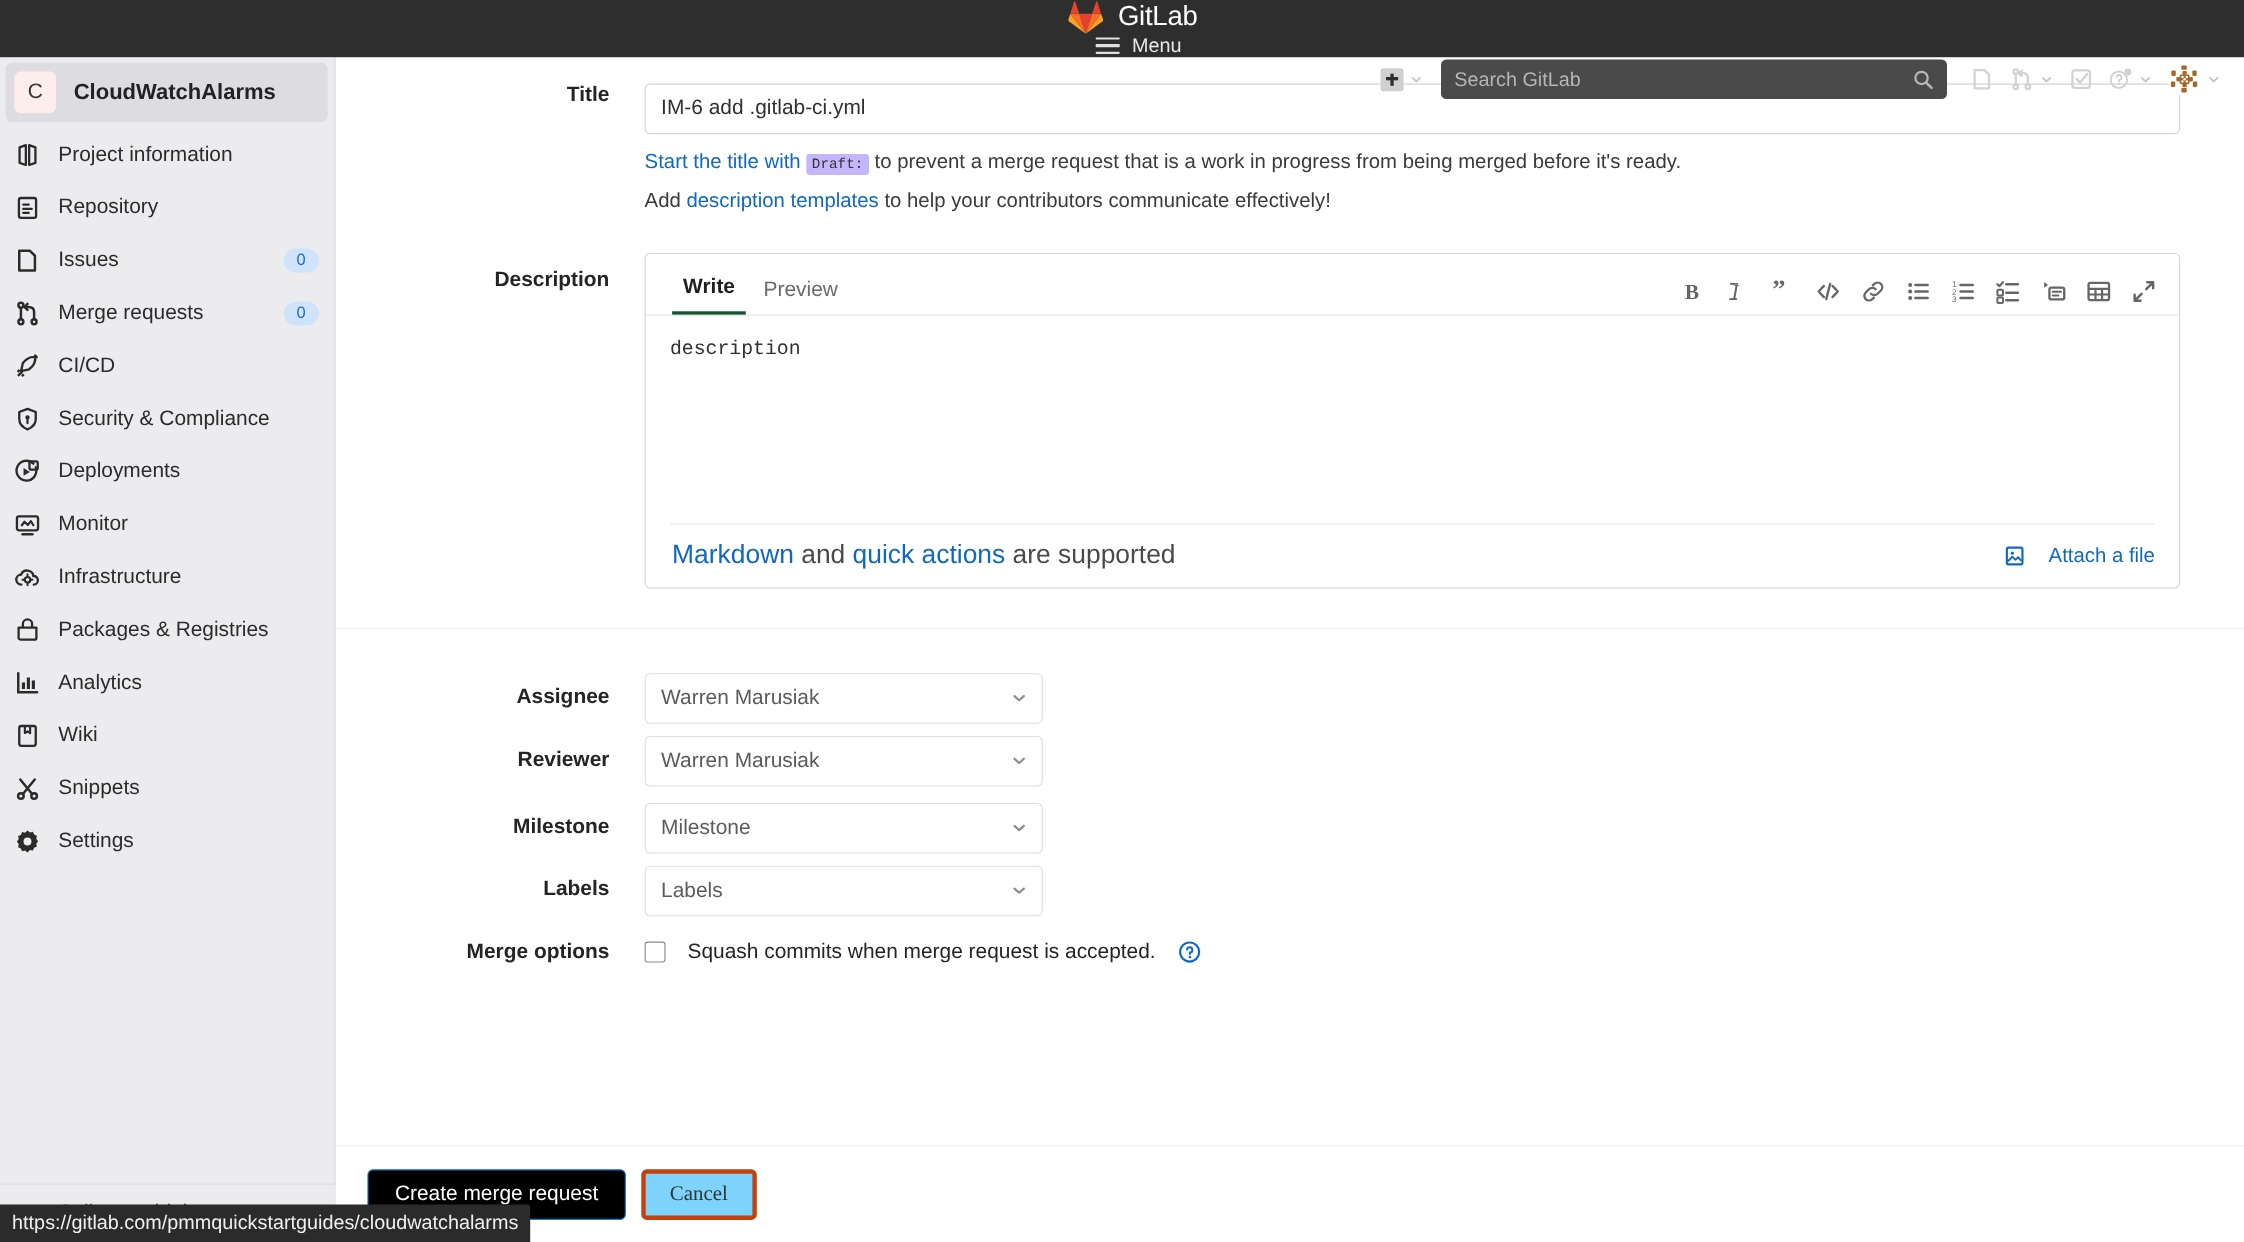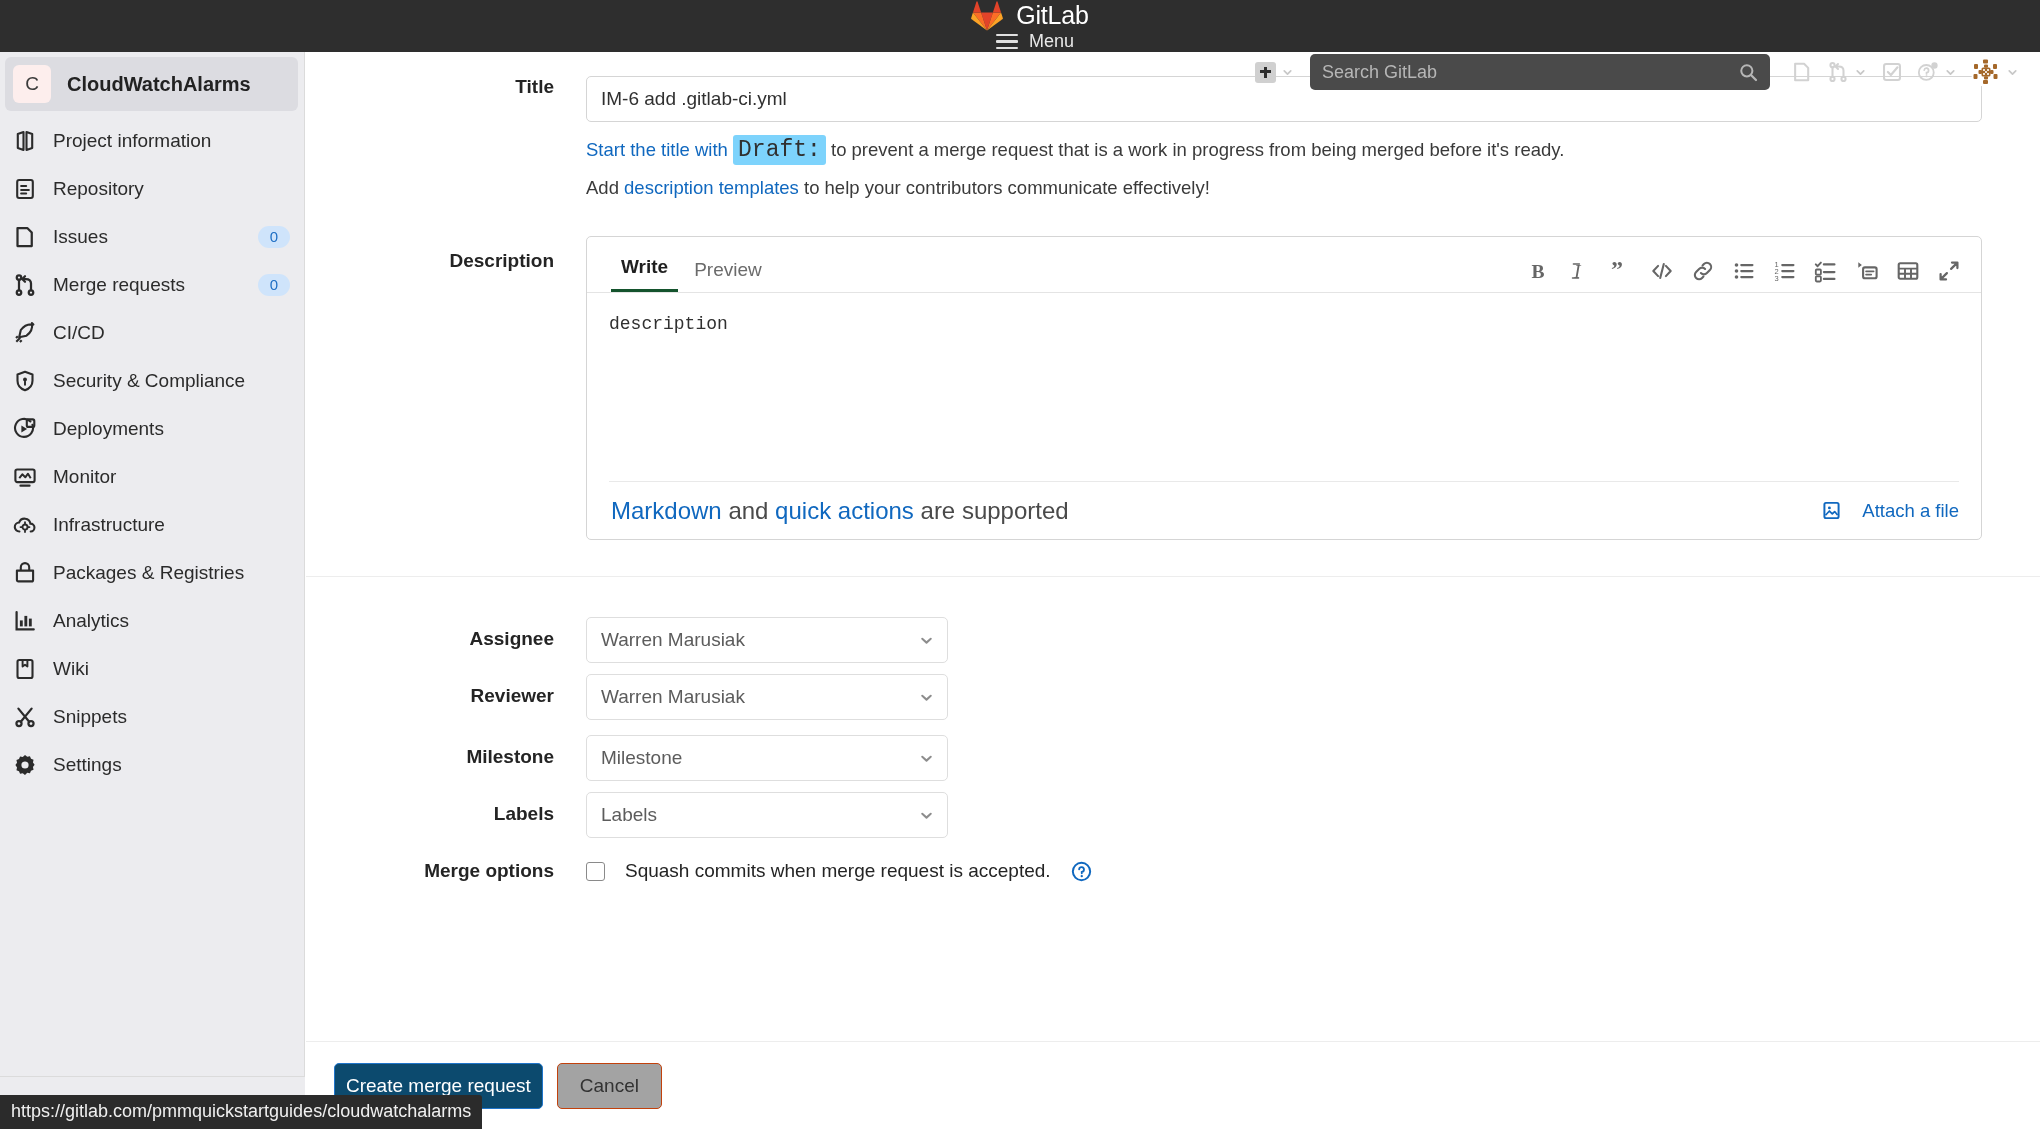--- a/index.html
+++ b/index.html
@@ -114,22 +114,22 @@
   .title-wrap { padding-top: 24px; }
   .title-input {
     width: 1396px; height: 46px; border: 1px solid #d5d5d5; border-radius: 5px;
     font-size: 19px; color: #303030; padding: 0 14px;
     font-family: "Liberation Sans", sans-serif; outline: none; background: #fff;
   }
   .hint-line { font-size: 18.5px; color: #3a3a3a; margin-top: 12px; line-height: 1.45; }
   .hint-line.second { margin-top: 8px; }
   .lnk { color: #1068bf; cursor: pointer; }
   .code-badge {
-    background: #7dd3fc; border-radius: 3px; padding: 2px 5px;
-    font-family: "Liberation Mono", monospace; font-size: 23px; color: #303030;
+    background: #c4b5fd; border-radius: 3px; padding: 2px 5px;
+    font-family: "Liberation Mono", monospace; font-size: 13px; color: #303030;
   }
 
   
   .desc-box {
     width: 1396px; border: 1px solid #d5d5d5; border-radius: 5px; background: #fff;
   }
   .desc-head {
     display: flex; align-items: flex-end; height: 56px;
     border-bottom: 1px solid #e4e4e4; padding: 0 20px 0 24px;
   }
@@ -172,28 +172,28 @@
   .check-label { font-size: 19px; color: #242424; }
   .help-q { width: 21px; height: 21px; cursor: pointer; display: block; }
 
   
   .actions {
     position: absolute; left: 0; bottom: 0; width: 1734px; height: 88px;
     border-top: 1px solid #ededed; display: flex; align-items: center;
     padding-left: 28px; gap: 14px; background: #fff;
   }
   .btn-primary {
-    background: #0c4a6e; color: #fff; border: 1px solid #1f75cb; border-radius: 5px;
-    height: 46px; padding: 0 11px; font-size: 19px; cursor: pointer;
+    background: #000000; color: #fff; border: 1px solid #1f75cb; border-radius: 5px;
+    height: 46px; padding: 0 24px; font-size: 19px; cursor: pointer;
     font-family: "Liberation Sans", sans-serif; font-weight: 400;
   }
   .btn-default {
-    background: #a3a3a3; color: #333; border: 1px solid #c2410c; border-radius: 5px;
+    background: #7dd3fc; color: #333; border: 4px solid #c2410c; border-radius: 5px;
     height: 46px; padding: 0 22px; font-size: 19px; cursor: pointer;
-    font-family: Liberation Sans, sans-serif;
+    font-family: Liberation Serif, serif;
   }
 
   
   .statusbar {
     position: absolute; left: 0; bottom: 0;
     background: #2b2b2b; color: #f0f0f0; font-size: 18px;
     padding: 6px 11px 7px; border-radius: 0 3px 0 0; z-index: 99;
     white-space: nowrap; font-family: "Liberation Sans", sans-serif;
   }
 </style>

